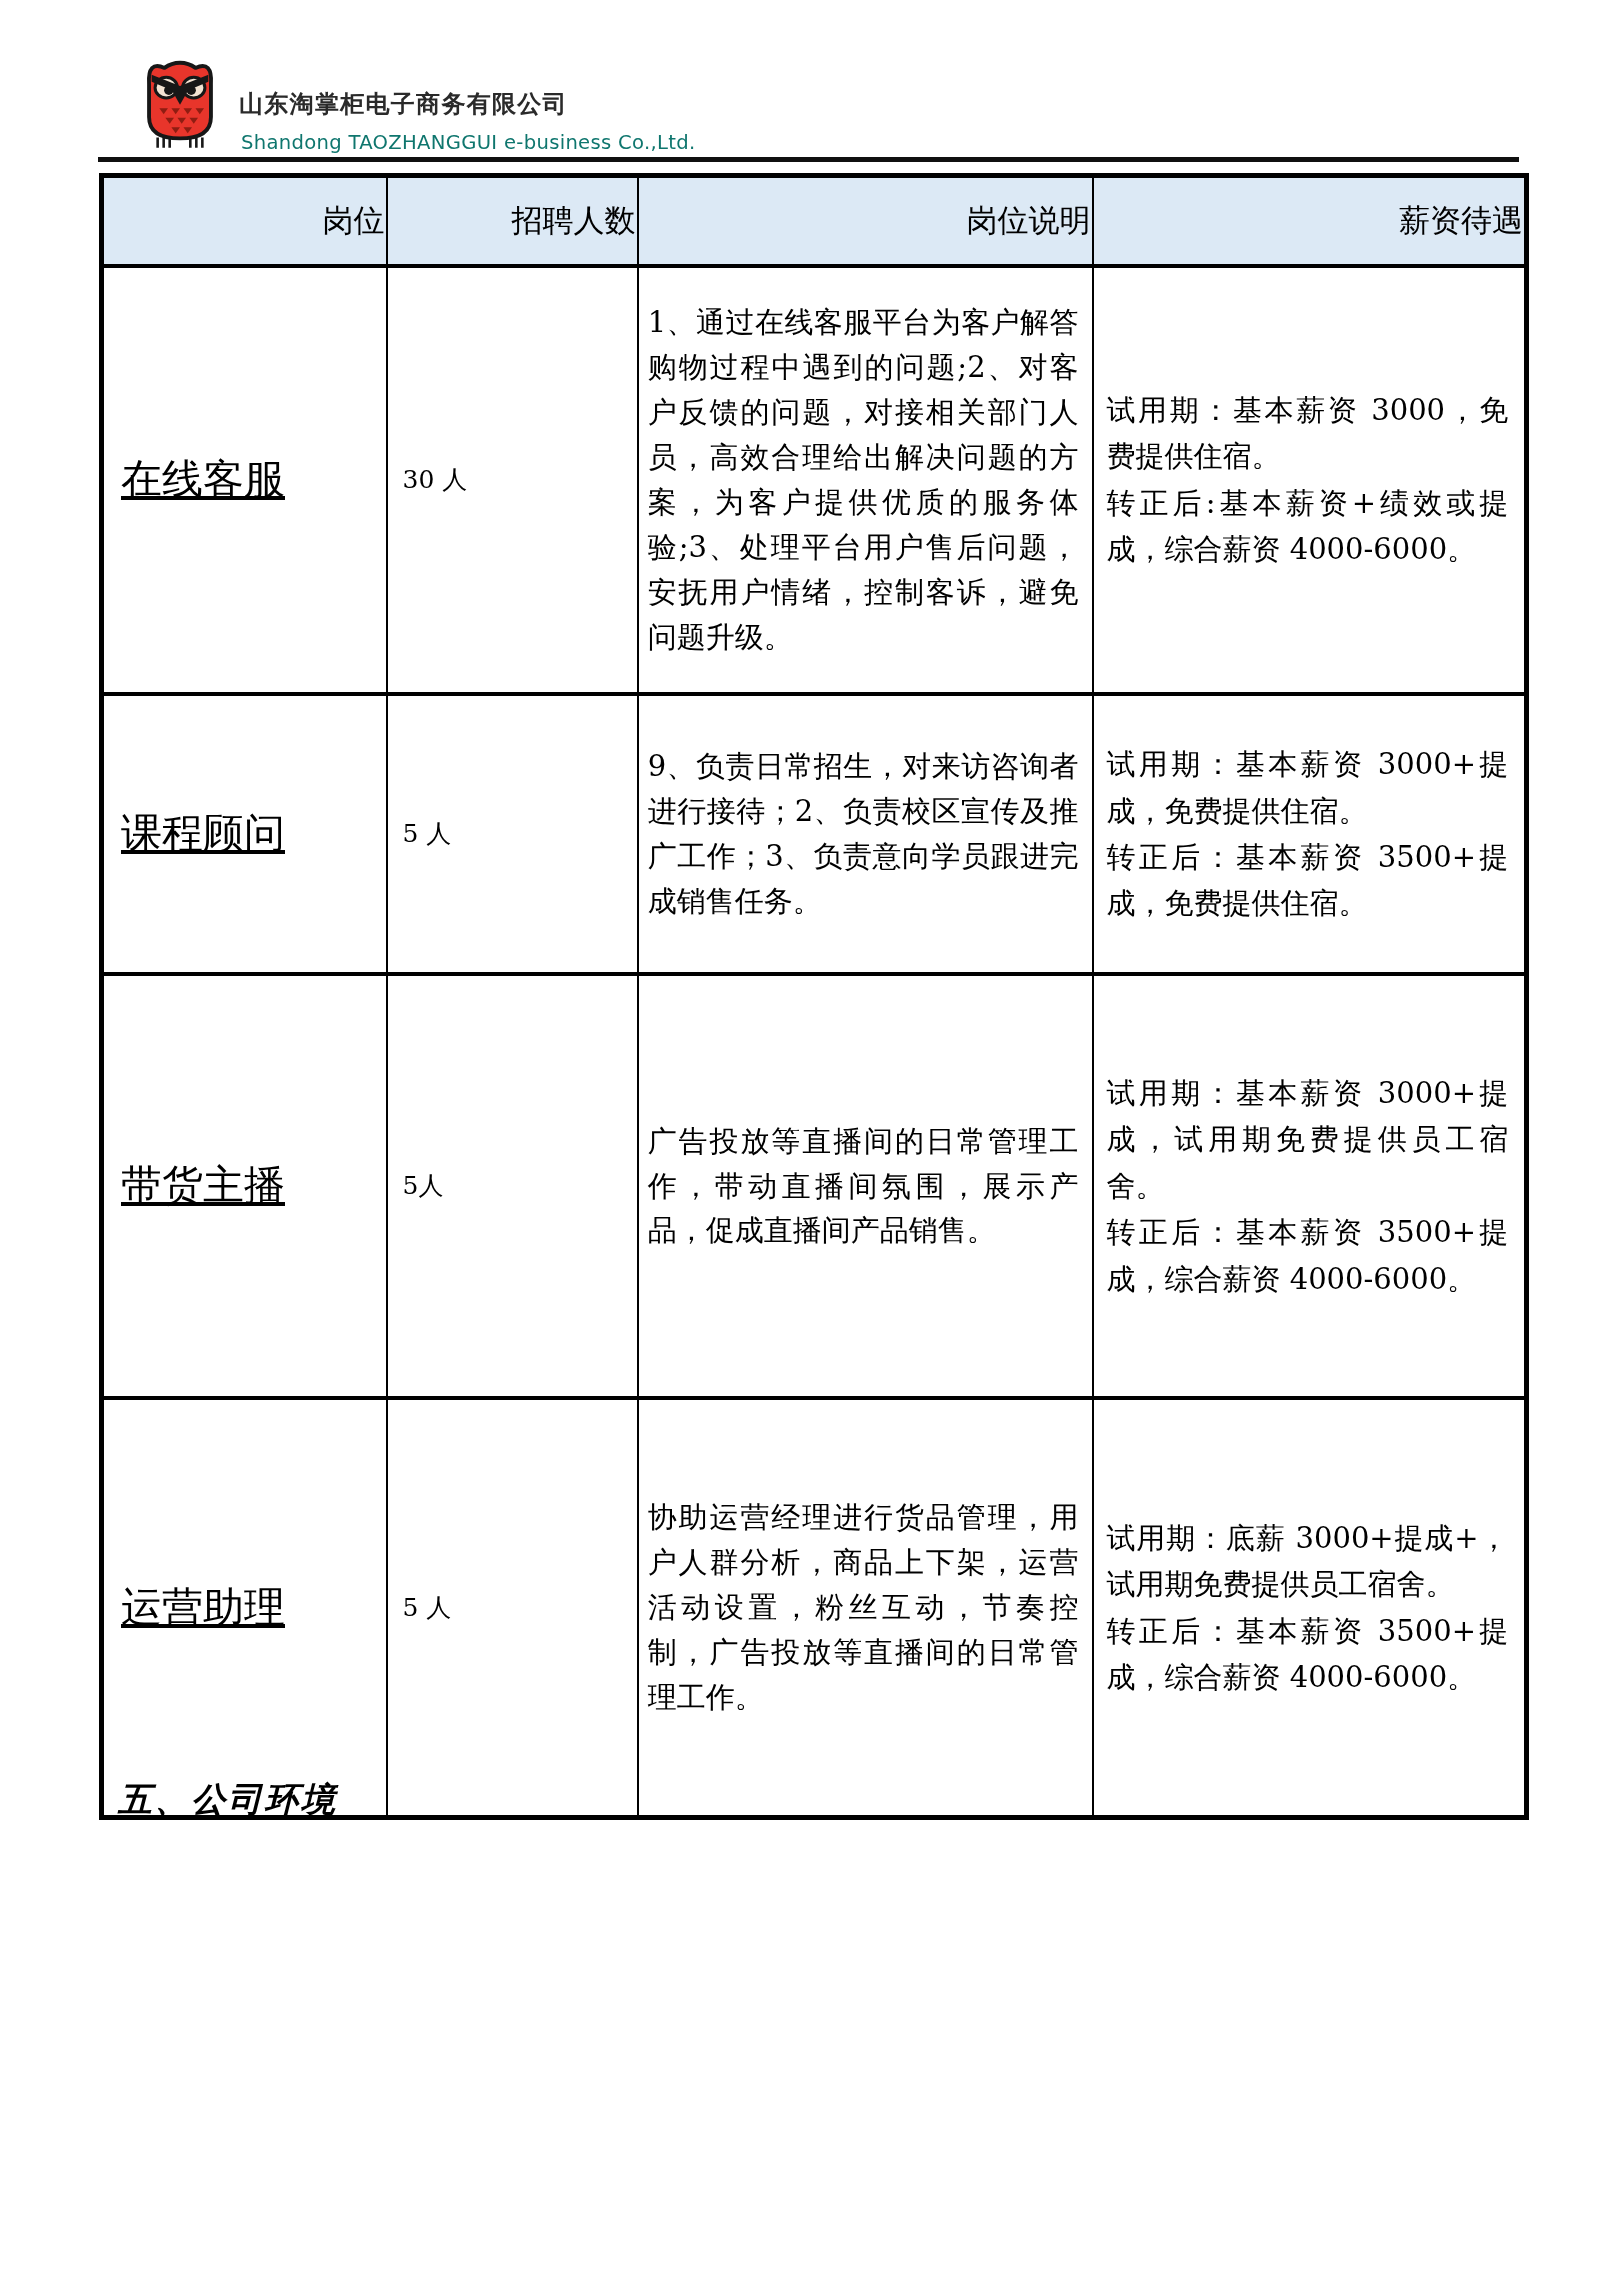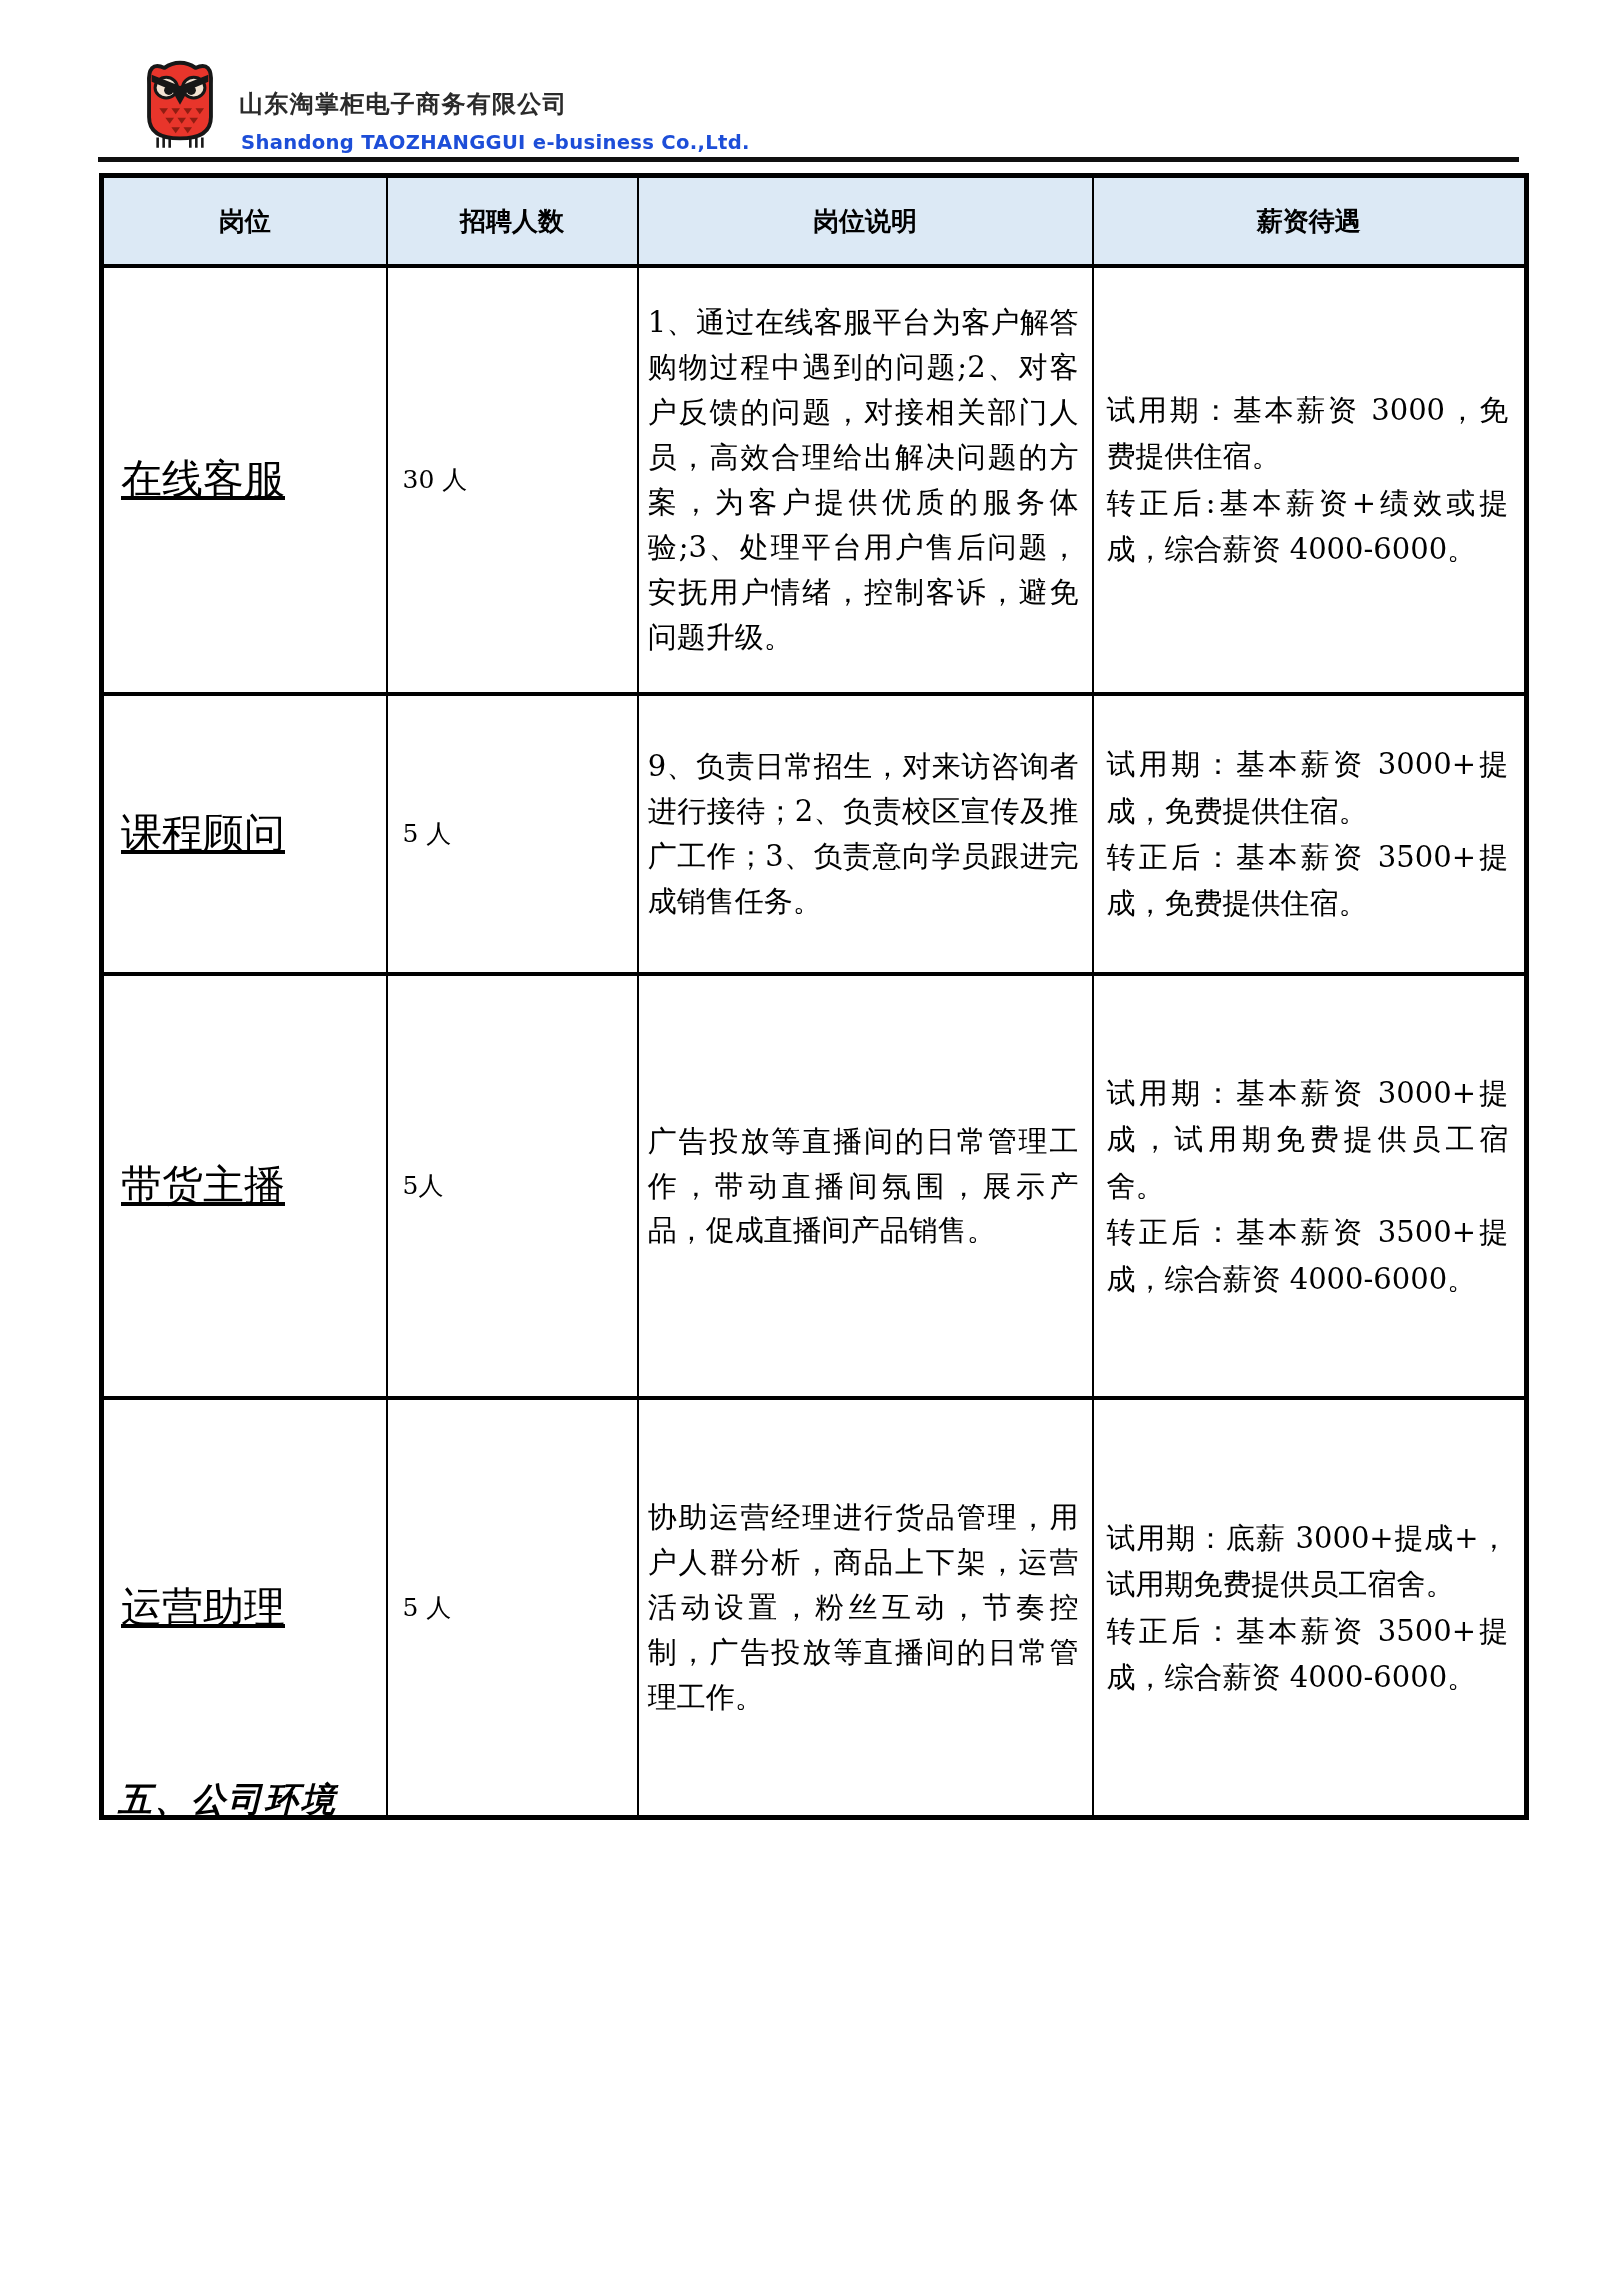--- a/index.html
+++ b/index.html
@@ -16,39 +16,39 @@
   .letterhead{position:absolute;left:0;top:0;width:1623px;height:157px;}
   .logo-owl{position:absolute;left:137px;top:55px;width:86px;height:98px;}
   .brand-cn{
     position:absolute;left:239px;top:88px;
     font-family:"DejaVu Sans","Liberation Sans",sans-serif;
     font-size:24px;font-weight:700;letter-spacing:1.3px;color:#2a2a2a;
   }
   .brand-en{
     position:absolute;left:241px;top:131px;
     font-family:"DejaVu Sans","Liberation Sans",sans-serif;
-    font-size:19.6px;font-weight:700;letter-spacing:0.3px;color:#1d4ed8;
+    font-size:19.6px;font-weight:400;letter-spacing:0.3px;color:#0f766e;
   }
   .rule{position:absolute;left:98px;top:157px;width:1421px;height:4.6px;background:#101010;}
   
   table.jobs{
     position:absolute;left:99px;top:173px;
     width:1425px;
     border-collapse:collapse;table-layout:fixed;
     border:5.2px solid #000;
   }
   table.jobs th, table.jobs td{
     border:2.6px solid #000;
     border-top-width:4.6px;border-bottom-width:4.6px;
     vertical-align:middle;
     overflow:hidden;
   }
   table.jobs th{
     height:84px;
-    font-size:26px;font-weight:700;text-align:center;
+    font-size:31px;font-weight:400;text-align:right;
   }
   td.position-cell{font-size:41px;padding-left:17px;text-decoration:underline;}
   td.headcount-cell{font-size:25px;padding-left:15px;}
   td.description-cell{
     font-size:29px;line-height:1.55;
     padding:11.8px 13px 11.8px 9.2px;
     text-align:justify;
   }
   td.salary-cell{
     font-size:29px;line-height:1.6;

